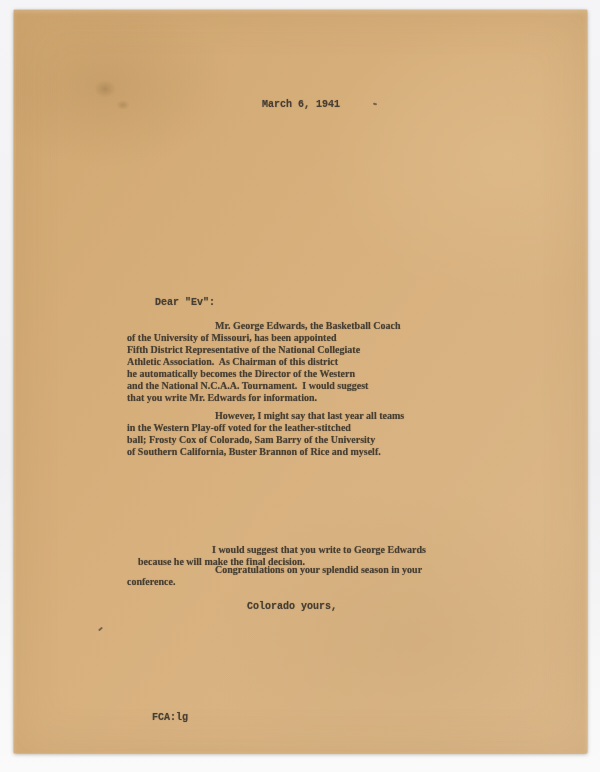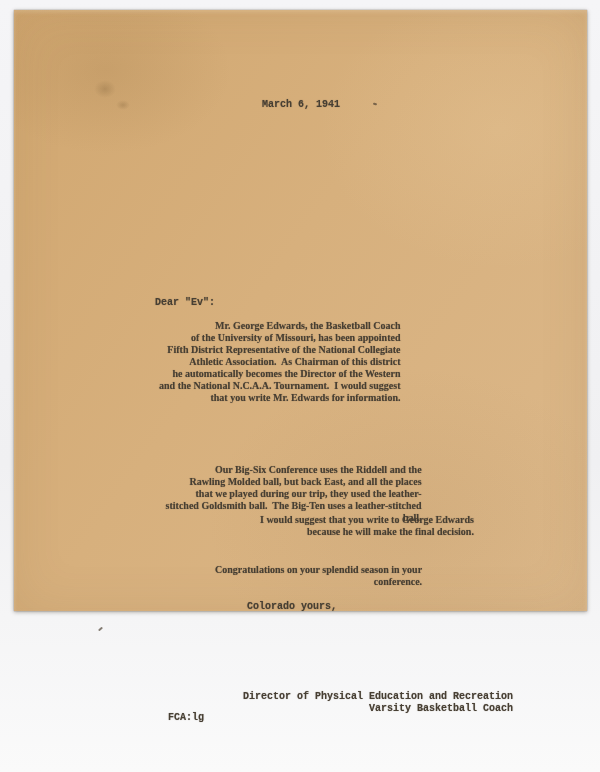--- a/index.html
+++ b/index.html
@@ -15,54 +15,53 @@
     position: relative;
     width: 600px;
     height: 772px;
     background: linear-gradient(180deg, #f5f5f7 0%, #f0f0f2 60%, #fafafa 100%);
   }
   .paper {
     position: absolute;
     left: 14px;
     top: 10px;
     width: 573px;
-    height: 601px;
+    height: 743px;
     background:
       radial-gradient(ellipse 180px 120px at 16% 10%, rgba(140,104,58,0.16), transparent 70%),
       radial-gradient(ellipse 260px 200px at 85% 20%, rgba(236,206,160,0.25), transparent 70%),
       radial-gradient(ellipse 300px 220px at 70% 85%, rgba(150,115,70,0.10), transparent 70%),
       linear-gradient(125deg, #d1a770 0%, #d7b07d 45%, #dcb88a 100%);
     box-shadow:
       0 1px 4px rgba(70,60,45,0.45),
       0 0 1px rgba(60,50,40,0.6),
       inset 0 0 50px rgba(120,90,50,0.12),
       inset 0 2px 4px rgba(255,240,215,0.25);
-    text-align: right;
   }
   .txt {
     position: absolute;
     font-size: 10px;
     line-height: 12px;
     font-weight: 700;
     color: var(--ink, #473f33);
     white-space: pre;
     text-shadow: 0 0 1px rgba(72,62,50,0.55);
   }
   .date       { left: 248px; top: 89px;  }
   .recipient  { left: 141px; top: 227px; }
   .salutation { left: 141px; top: 287px; }
   .para       { left: 113px; text-indent: 88px; font-family: Liberation Serif, serif; }
   .p1 { top: 310px; }
   .p2 { top: 400px; }
   .p3 { top: 454px; }
-  .p4 { left: 124px; top: 504px; text-indent: 74px; margin-left: 48px; }
+  .p4 { left: 124px; top: 534px; text-indent: 74px; }
   .p5 { top: 554px; }
   .closing    { left: 233px; top: 591px; }
   .signature  { left: 229px; top: 681px; }
-  .initials   { left: 138px; top: 702px; margin-left: 16px; }
+  .initials   { left: 138px; top: 702px; }
   .speck {
     position: absolute;
     background: rgba(70,58,44,0.65);
     border-radius: 1px;
   }
   .speck.s1 { left: 359px; top: 93px;  width: 4px; height: 2px; transform: rotate(18deg); }
   .speck.s2 { left: 84px;  top: 618px; width: 5px; height: 2px; transform: rotate(-40deg); }
   .blemish {
     position: absolute;
     width: 22px; height: 18px;
@@ -89,36 +88,33 @@
     <div class="txt salutation">Dear "Ev":</div>
 
     <div class="txt para p1">Mr. George Edwards, the Basketball Coach
 of the University of Missouri, has been appointed
 Fifth District Representative of the National Collegiate
 Athletic Association.  As Chairman of this district
 he automatically becomes the Director of the Western
 and the National N.C.A.A. Tournament.  I would suggest
 that you write Mr. Edwards for information.</div>
 
+    <div class="txt para p2">However, I might say that last year all teams
+in the Western Play-off voted for the leather-stitched
+ball; Frosty Cox of Colorado, Sam Barry of the University
+of Southern California, Buster Brannon of Rice and myself.</div>
 
-    <div class="txt para p3">Our Big-Six Conference uses the Riddell and the
-Rawling Molded ball, but back East, and all the places
-that we played during our trip, they used the leather-
-stitched Goldsmith ball.  The Big-Ten uses a leather-stitched
-ball.</div>
 
     <div class="txt para p4">I would suggest that you write to George Edwards
 because he will make the final decision.</div>
 
     <div class="txt para p5">Congratulations on your splendid season in your
 conference.</div>
 
     <div class="txt closing">Colorado yours,</div>
 
     <div class="speck s2"></div>
 
-    <div class="txt signature">Director of Physical Education and Recreation
-Varsity Basketball Coach</div>
 
     <div class="txt initials">FCA:lg</div>
 
   </div>
 </div>
 
 </body></html>

